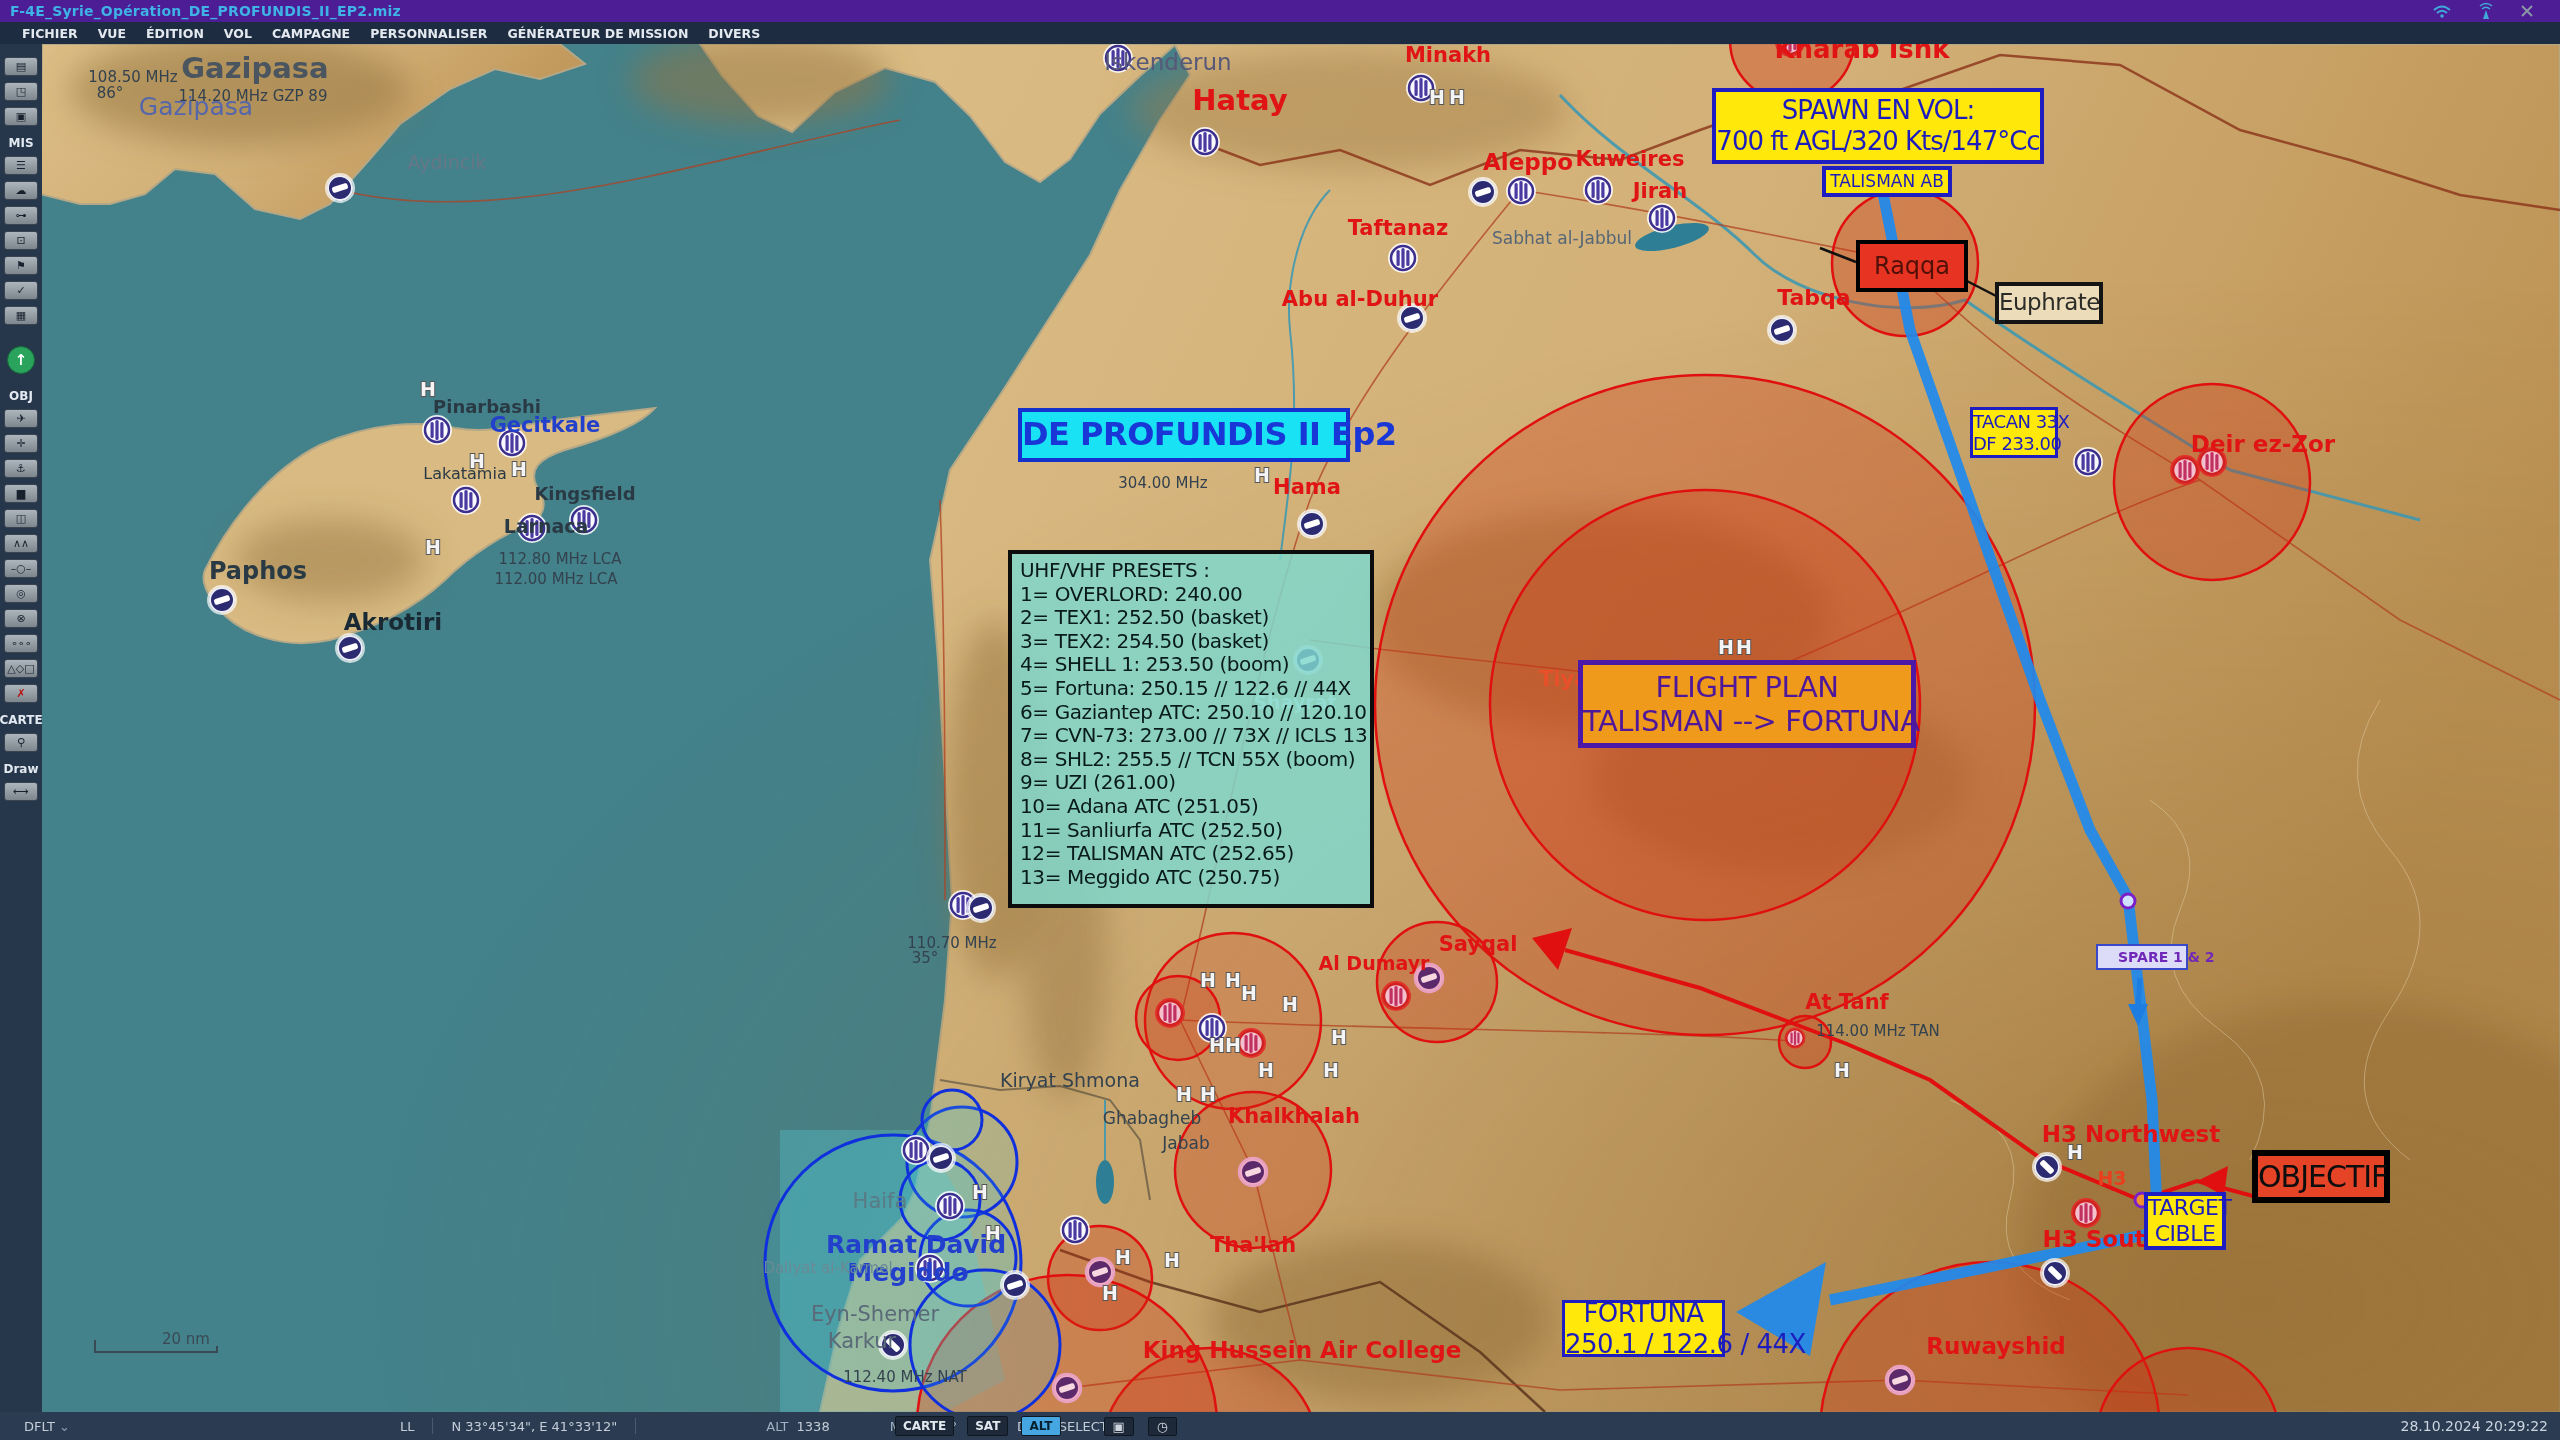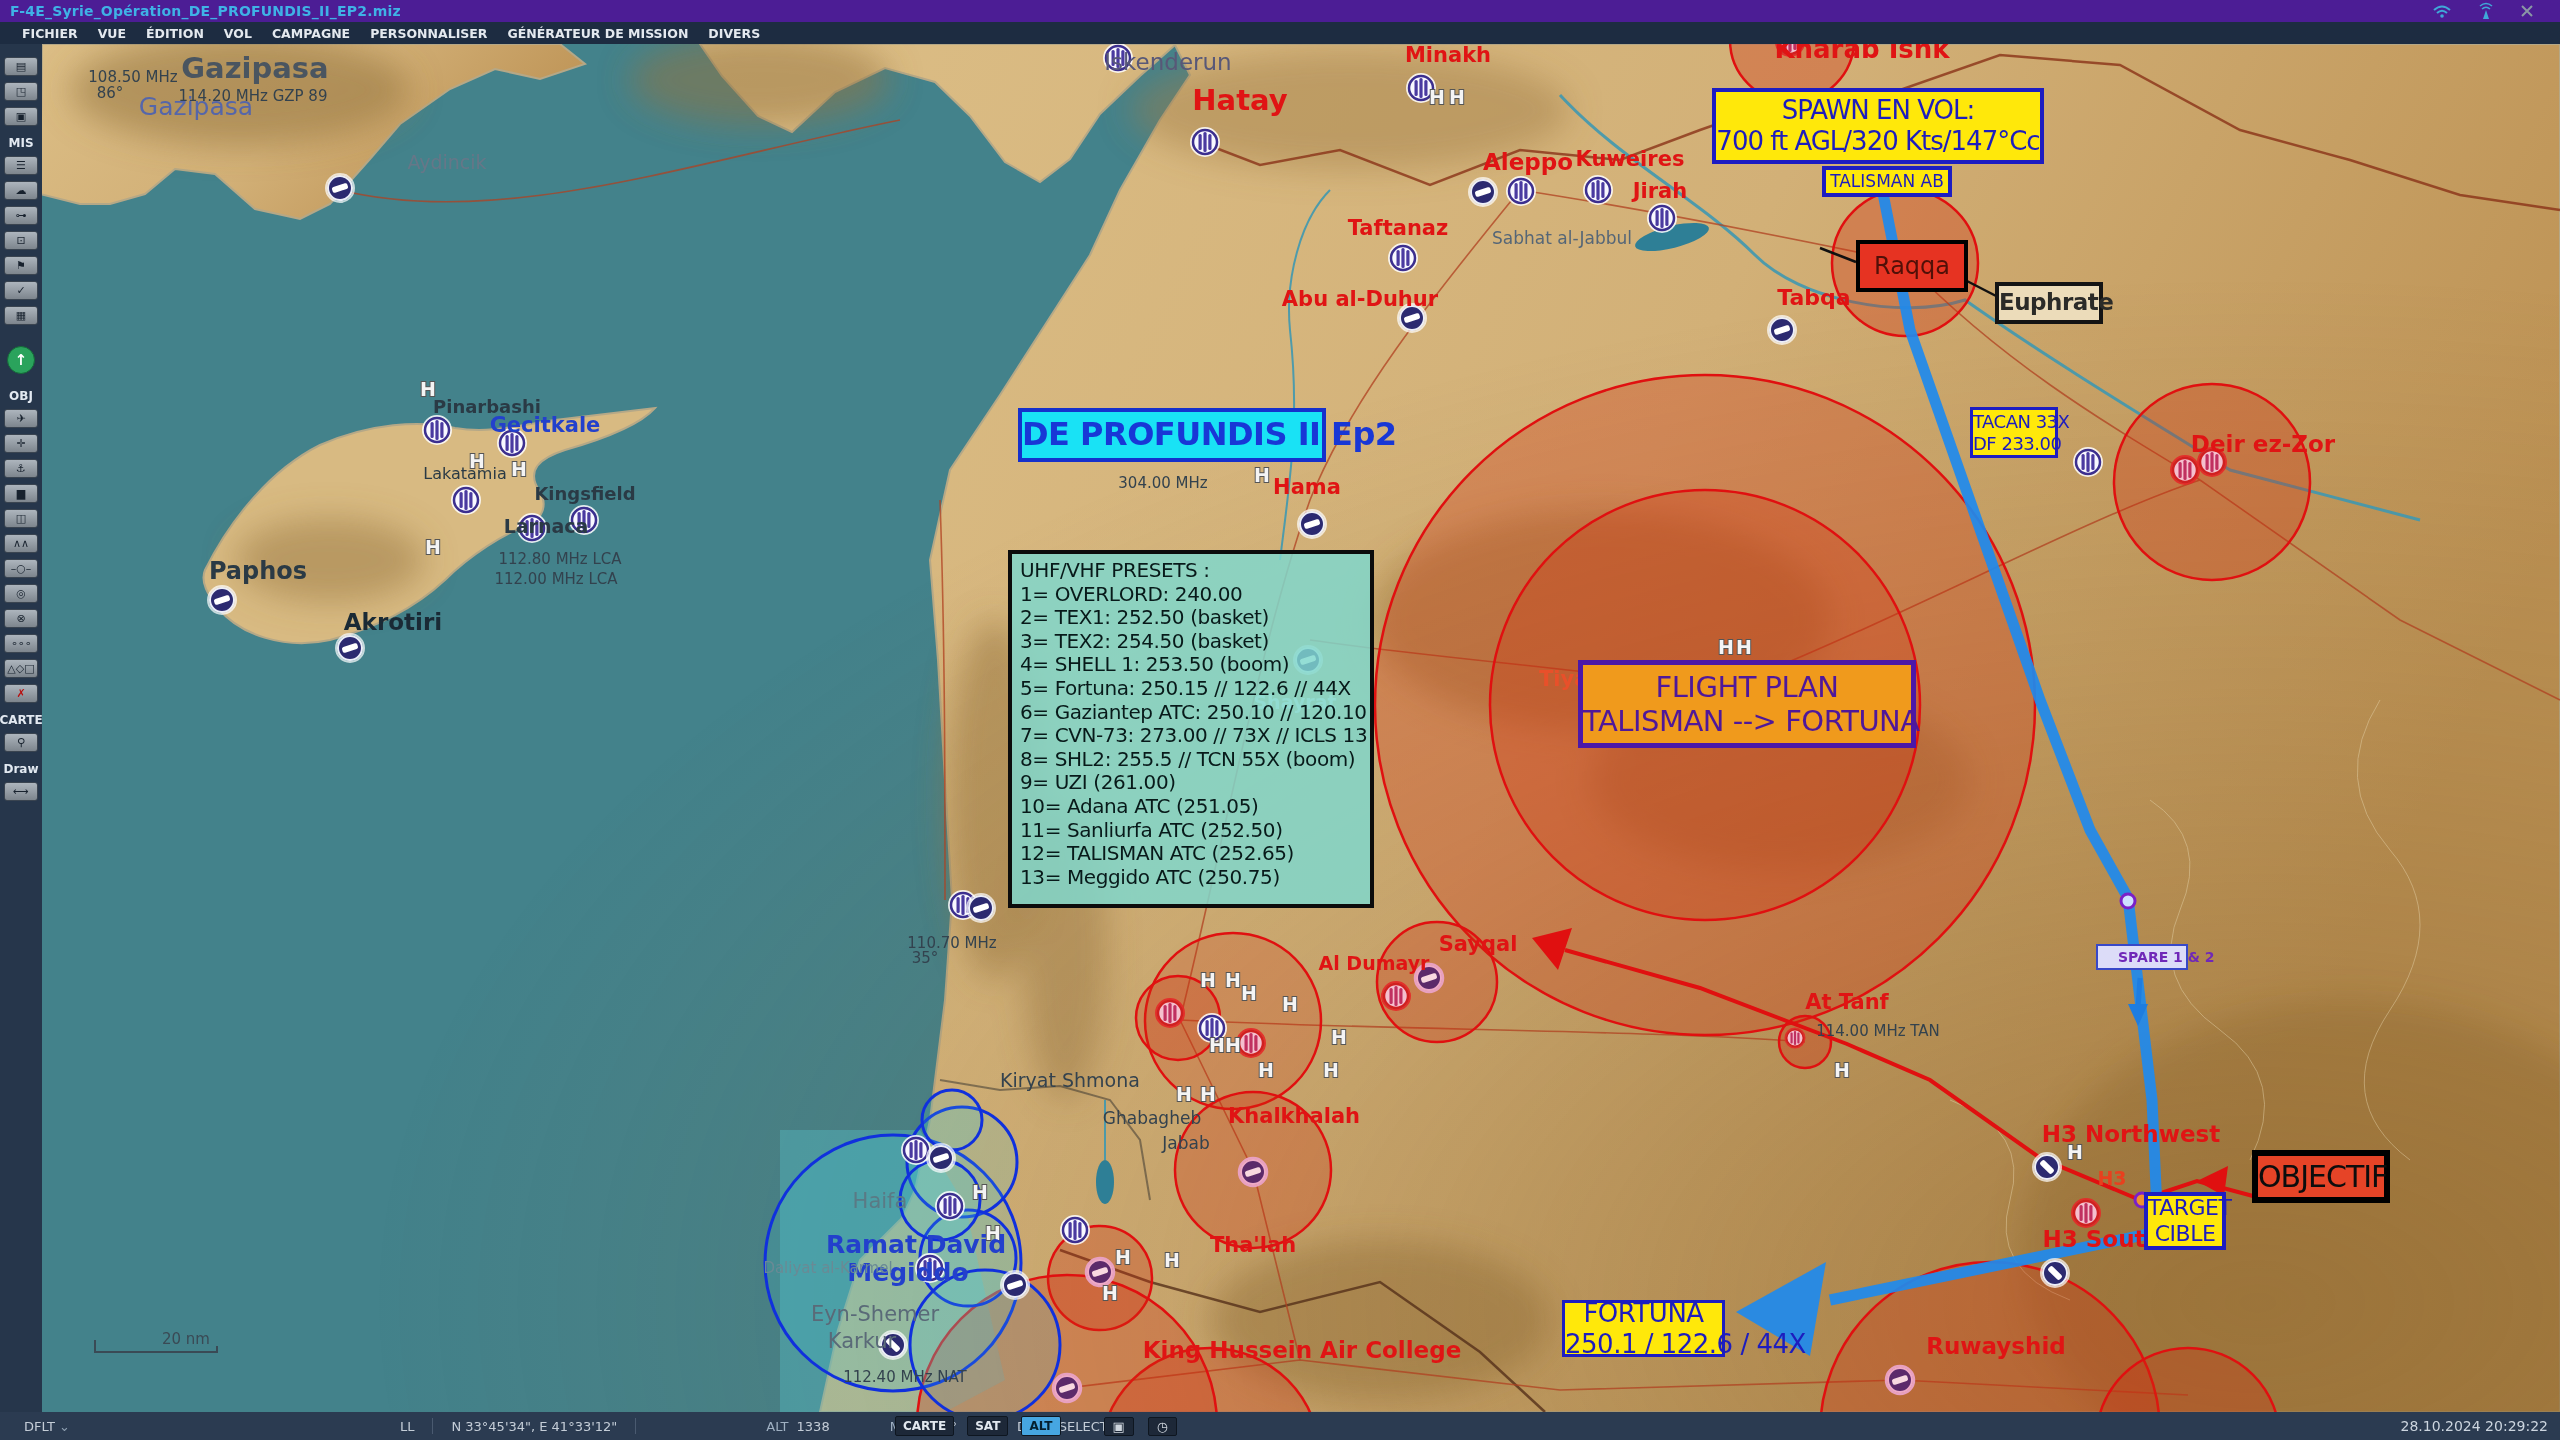--- a/index.html
+++ b/index.html
@@ -29,21 +29,21 @@
   .map svg{display:block;}
   
   .co{position:absolute;display:flex;flex-direction:column;justify-content:center;
       text-align:center;box-sizing:border-box;line-height:1.18;white-space:nowrap;}
   .co.yellow-blue{background:#ffe80a;border:4px solid #1d1dc2;color:#1d1dbe;}
   .co.yellow-blue3{background:#ffe80a;border:3px solid #1d1dc2;color:#1d1dbe;}
   .co.cyan-blue{background:#19e2f5;border:4px solid #1530cc;color:#1837d6;font-weight:bold;}
   .co.teal-black{background:rgba(128,216,205,0.84);border:4px solid #0c0c0c;color:#081a1a;
                  text-align:left;justify-content:flex-start;padding:5px 8px;}
   .co.orange-purple{background:#f09a1c;border:5px solid #4b18a8;color:#4f189a;}
-  .co.tan-black{background:#ecdcba;border:4px solid #141414;color:#2b2b28;font-weight:bold;}
+  .co.tan-black{background:#ecdcba;border:4px solid #141414;color:#2b2b28;}
   .co.lavender-blue{background:#dcdcf8;border:2px solid #3848c8;color:#7028b8;font-weight:bold;padding-left:20px;}
   .co.red-black{background:#e64427;border:6px solid #000;color:#0d0d0d;}
   .co.redbox-black{background:#e63322;border:4px solid #000;color:#511008;}
   
   .statusbar{position:absolute;left:0;top:1412px;width:2560px;height:28px;background:#2b3b51;
              color:#c4cdd7;font-size:13px;display:flex;align-items:center;}
   .statusbar .seg{display:flex;align-items:center;gap:8px;}
   .statusbar .sep{width:1px;height:16px;background:#4a5a70;margin:0 10px;}
   .sb-btn{background:#1d2838;border:1px solid #0e1620;color:#e2e8ef;font-weight:bold;
           font-size:12px;padding:2px 7px;border-radius:2px;margin-right:5px;cursor:pointer;}
@@ -638,21 +638,21 @@
   </div>
 
   <div id="callouts">
       <div class="co yellow-blue" style="left: 1712px; top: 88px; width: 332px; height: 76px; font-size: 26px; letter-spacing: -1px;">
         <div>SPAWN EN VOL:</div>
         <div>700 ft AGL/320 Kts/147°Cc</div>
       </div>
       <div class="co yellow-blue" style="left: 1822px; top: 166px; width: 130px; height: 31px; font-size: 17px; letter-spacing: 0px;">
         <div>TALISMAN AB</div>
       </div>
-      <div class="co cyan-blue" style="left: 1018px; top: 408px; width: 308px; height: 54px; font-size: 32px; letter-spacing: -0.5px;">
+      <div class="co cyan-blue" style="left: 1018px; top: 408px; width: 332px; height: 54px; font-size: 32px; letter-spacing: -0.5px;">
         <div>DE PROFUNDIS II Ep2</div>
       </div>
       <div class="co teal-black" style="left: 1008px; top: 550px; width: 366px; height: 358px; font-size: 20px; letter-spacing: -0.4px;">
         <div>UHF/VHF PRESETS :</div>
         <div>1= OVERLORD: 240.00</div>
         <div>2= TEX1: 252.50 (basket)</div>
         <div>3= TEX2: 254.50 (basket)</div>
         <div>4= SHELL 1: 253.50 (boom)</div>
         <div>5= Fortuna: 250.15 // 122.6 // 44X</div>
         <div>6= Gaziantep ATC: 250.10 // 120.10</div>

